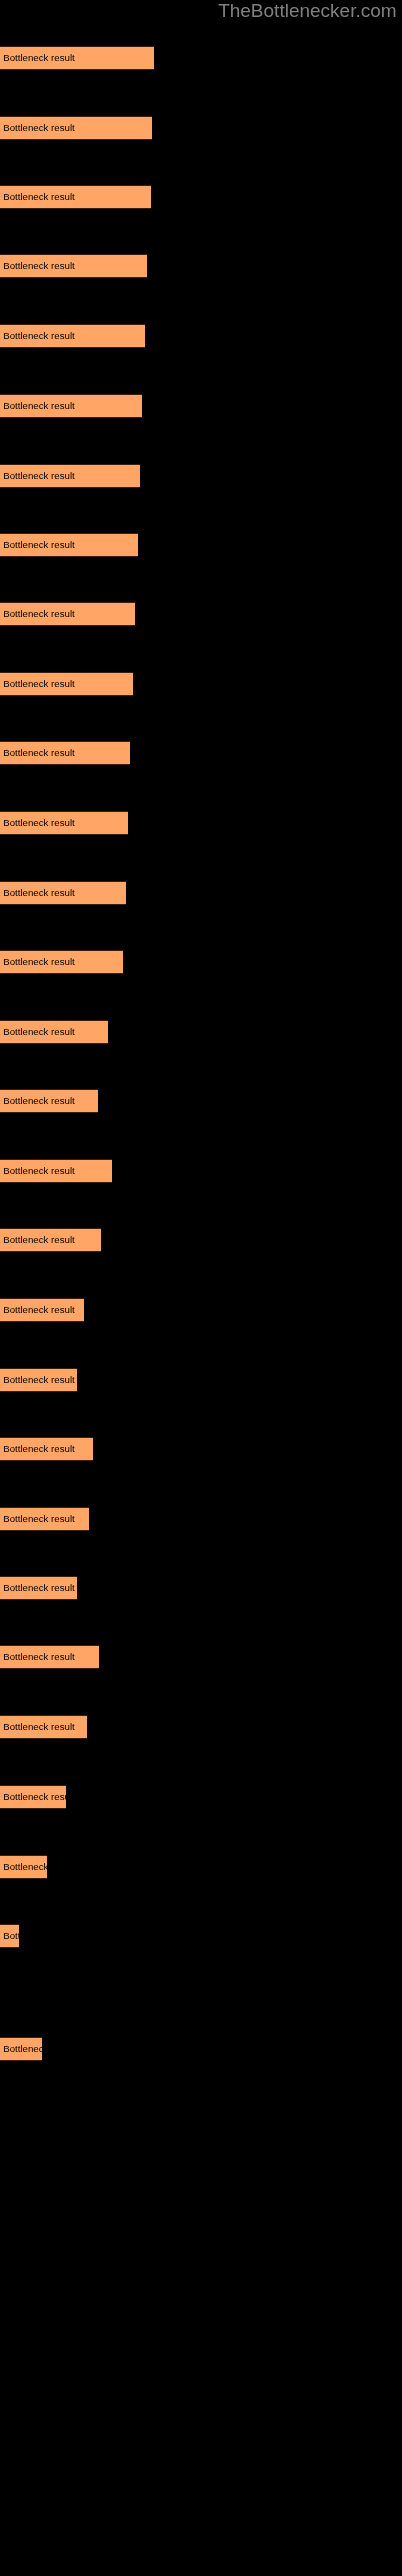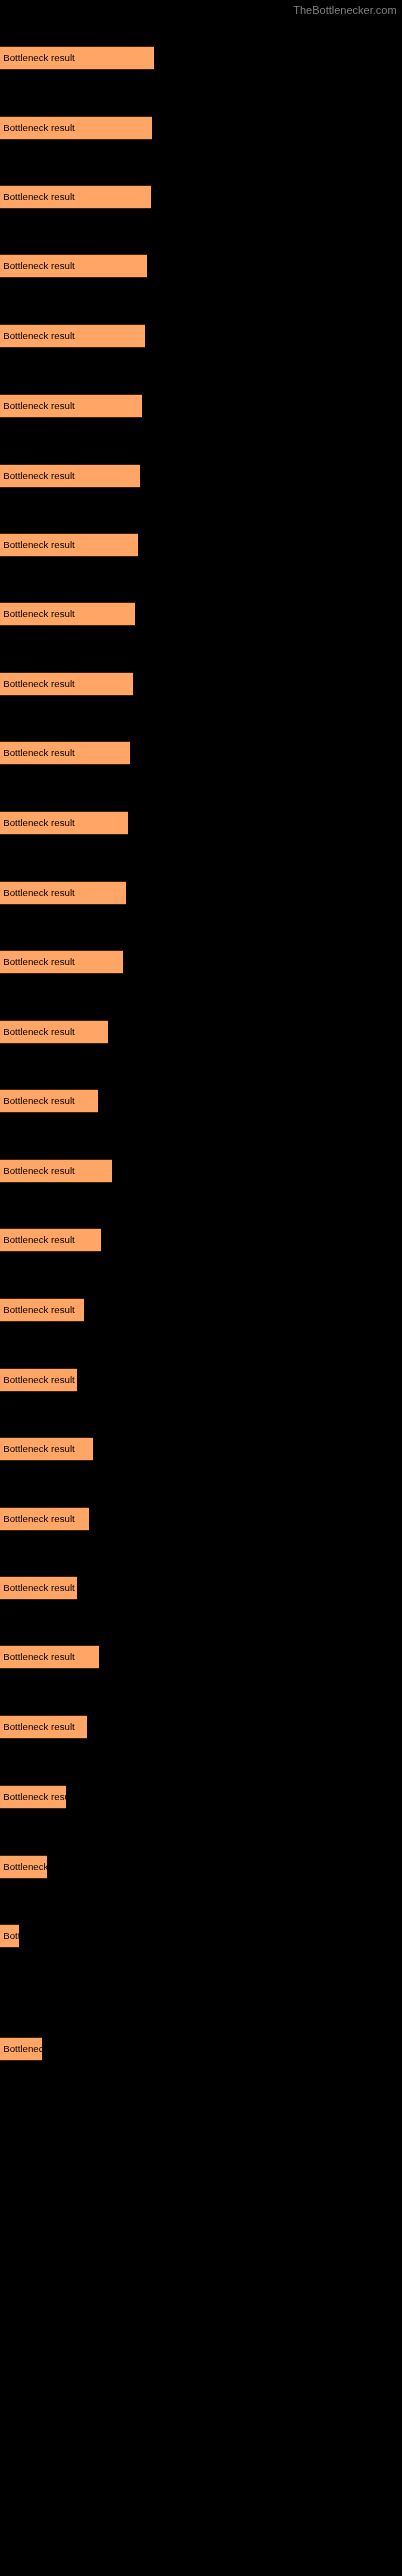--- a/index.html
+++ b/index.html
@@ -13,21 +13,21 @@
     height: 2576px;
     position: relative;
     overflow: hidden;
     font-family: "Liberation Sans", sans-serif;
   }
 
   #site-title {
     position: absolute;
     top: 0px;
     right: 6.4px;
-    font-size: 11px;
+    font-size: 19px;
     line-height: 21px;
     color: #808080;
     letter-spacing: 0px;
     white-space: nowrap;
     text-align: center;
   }
 
   #chart-area {
     position: absolute;
     left: 0px;

